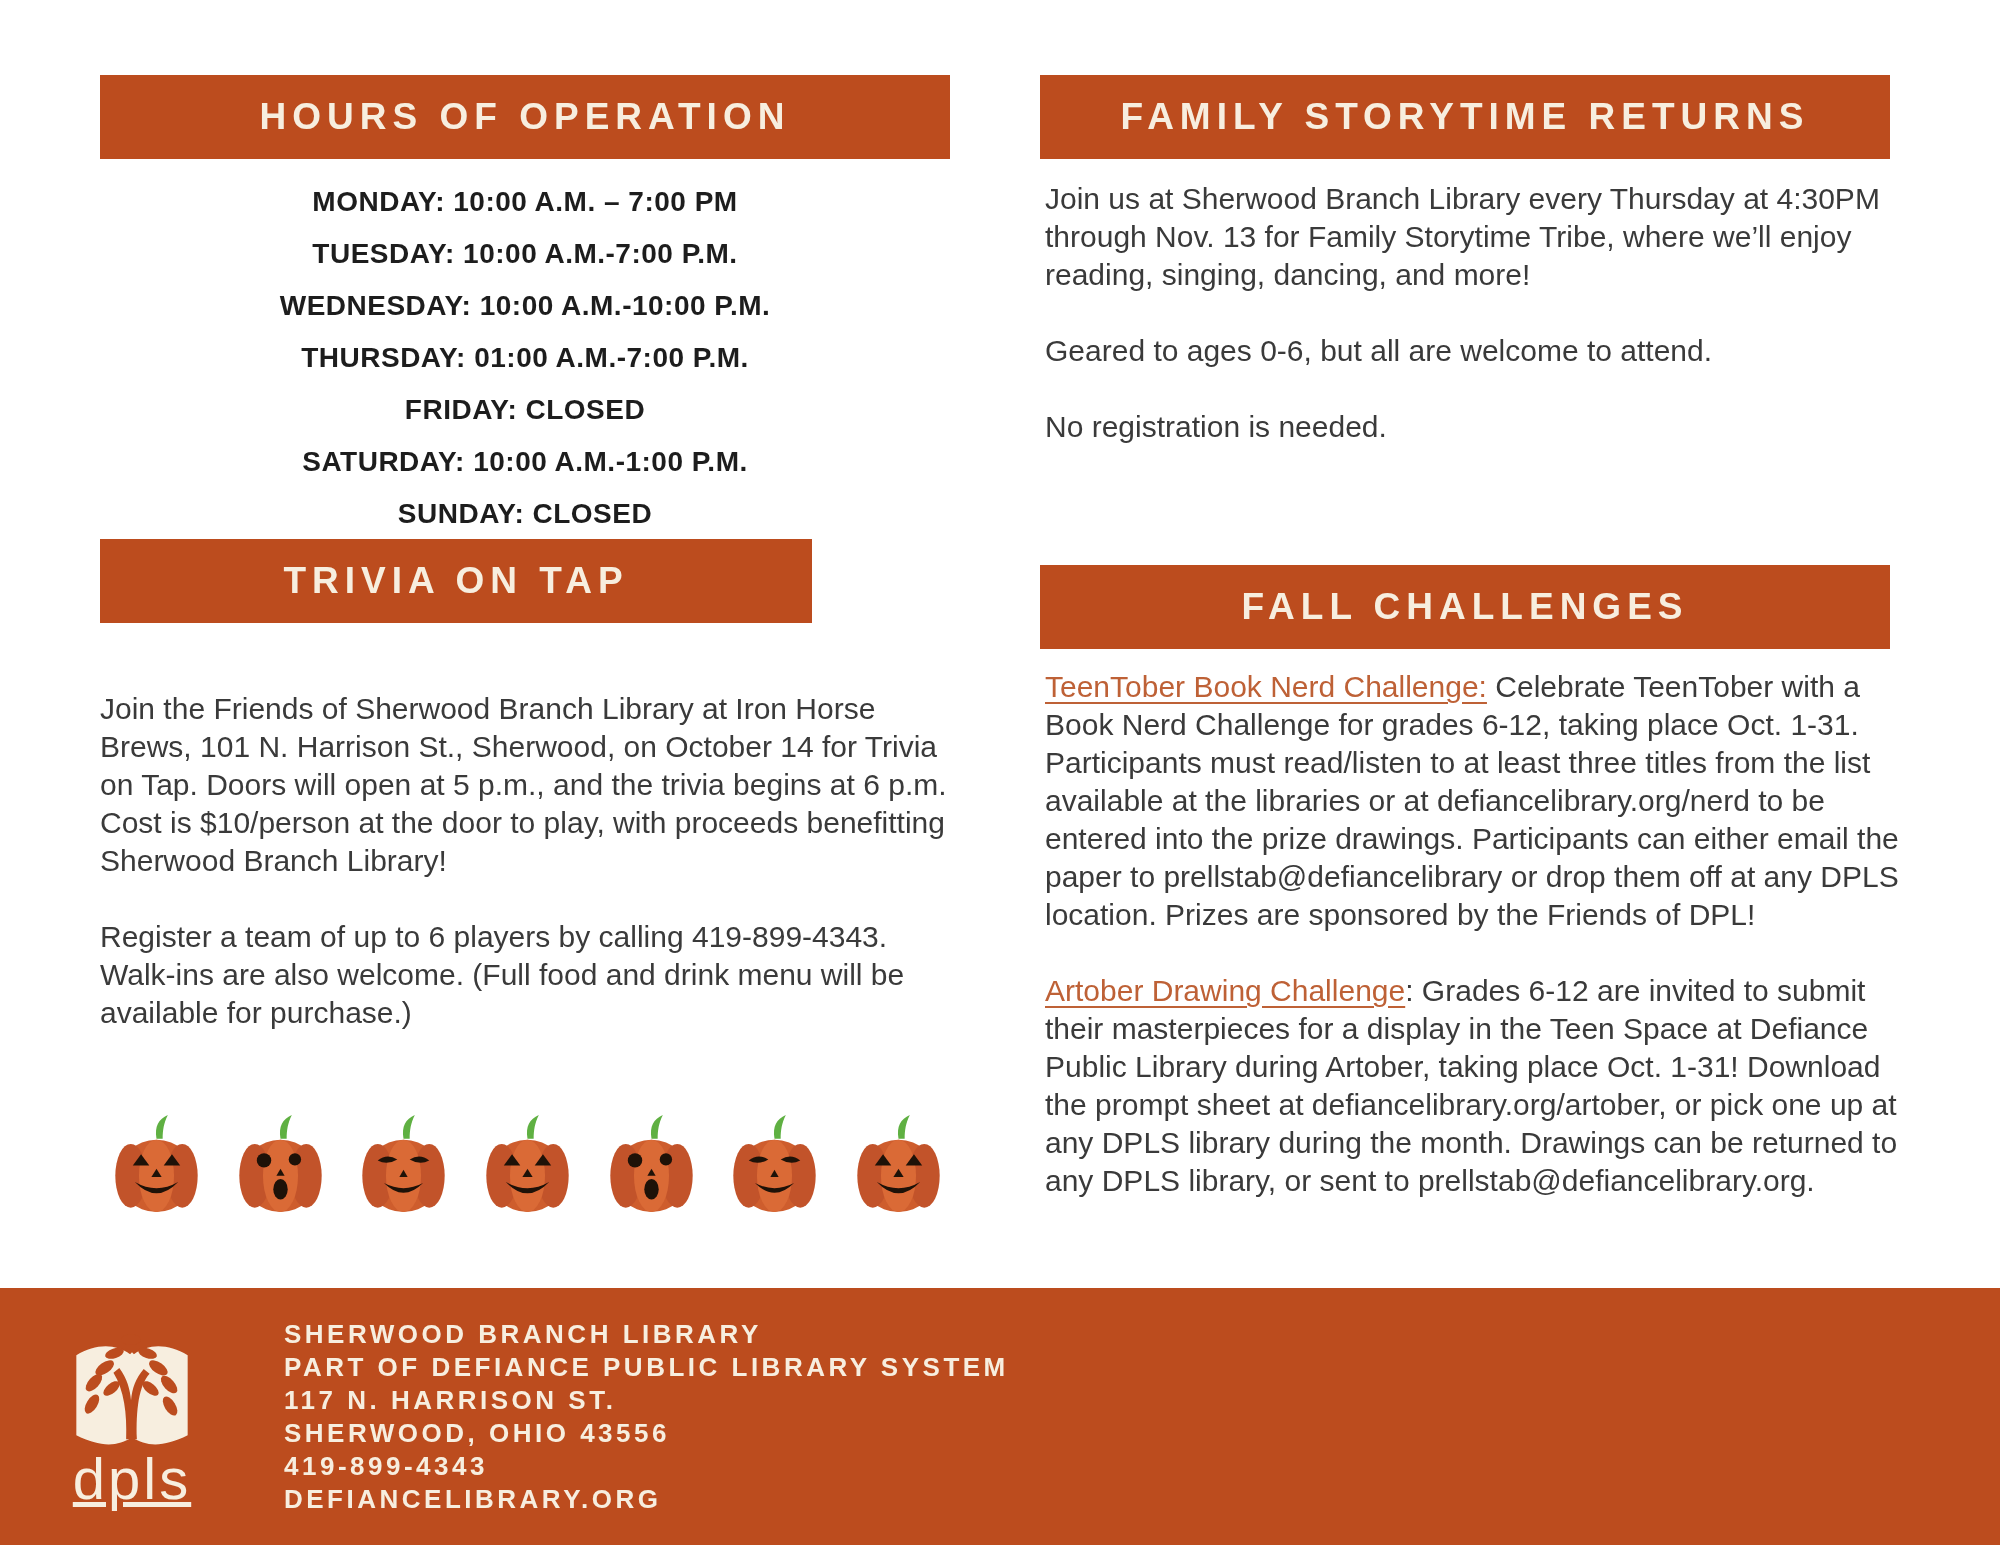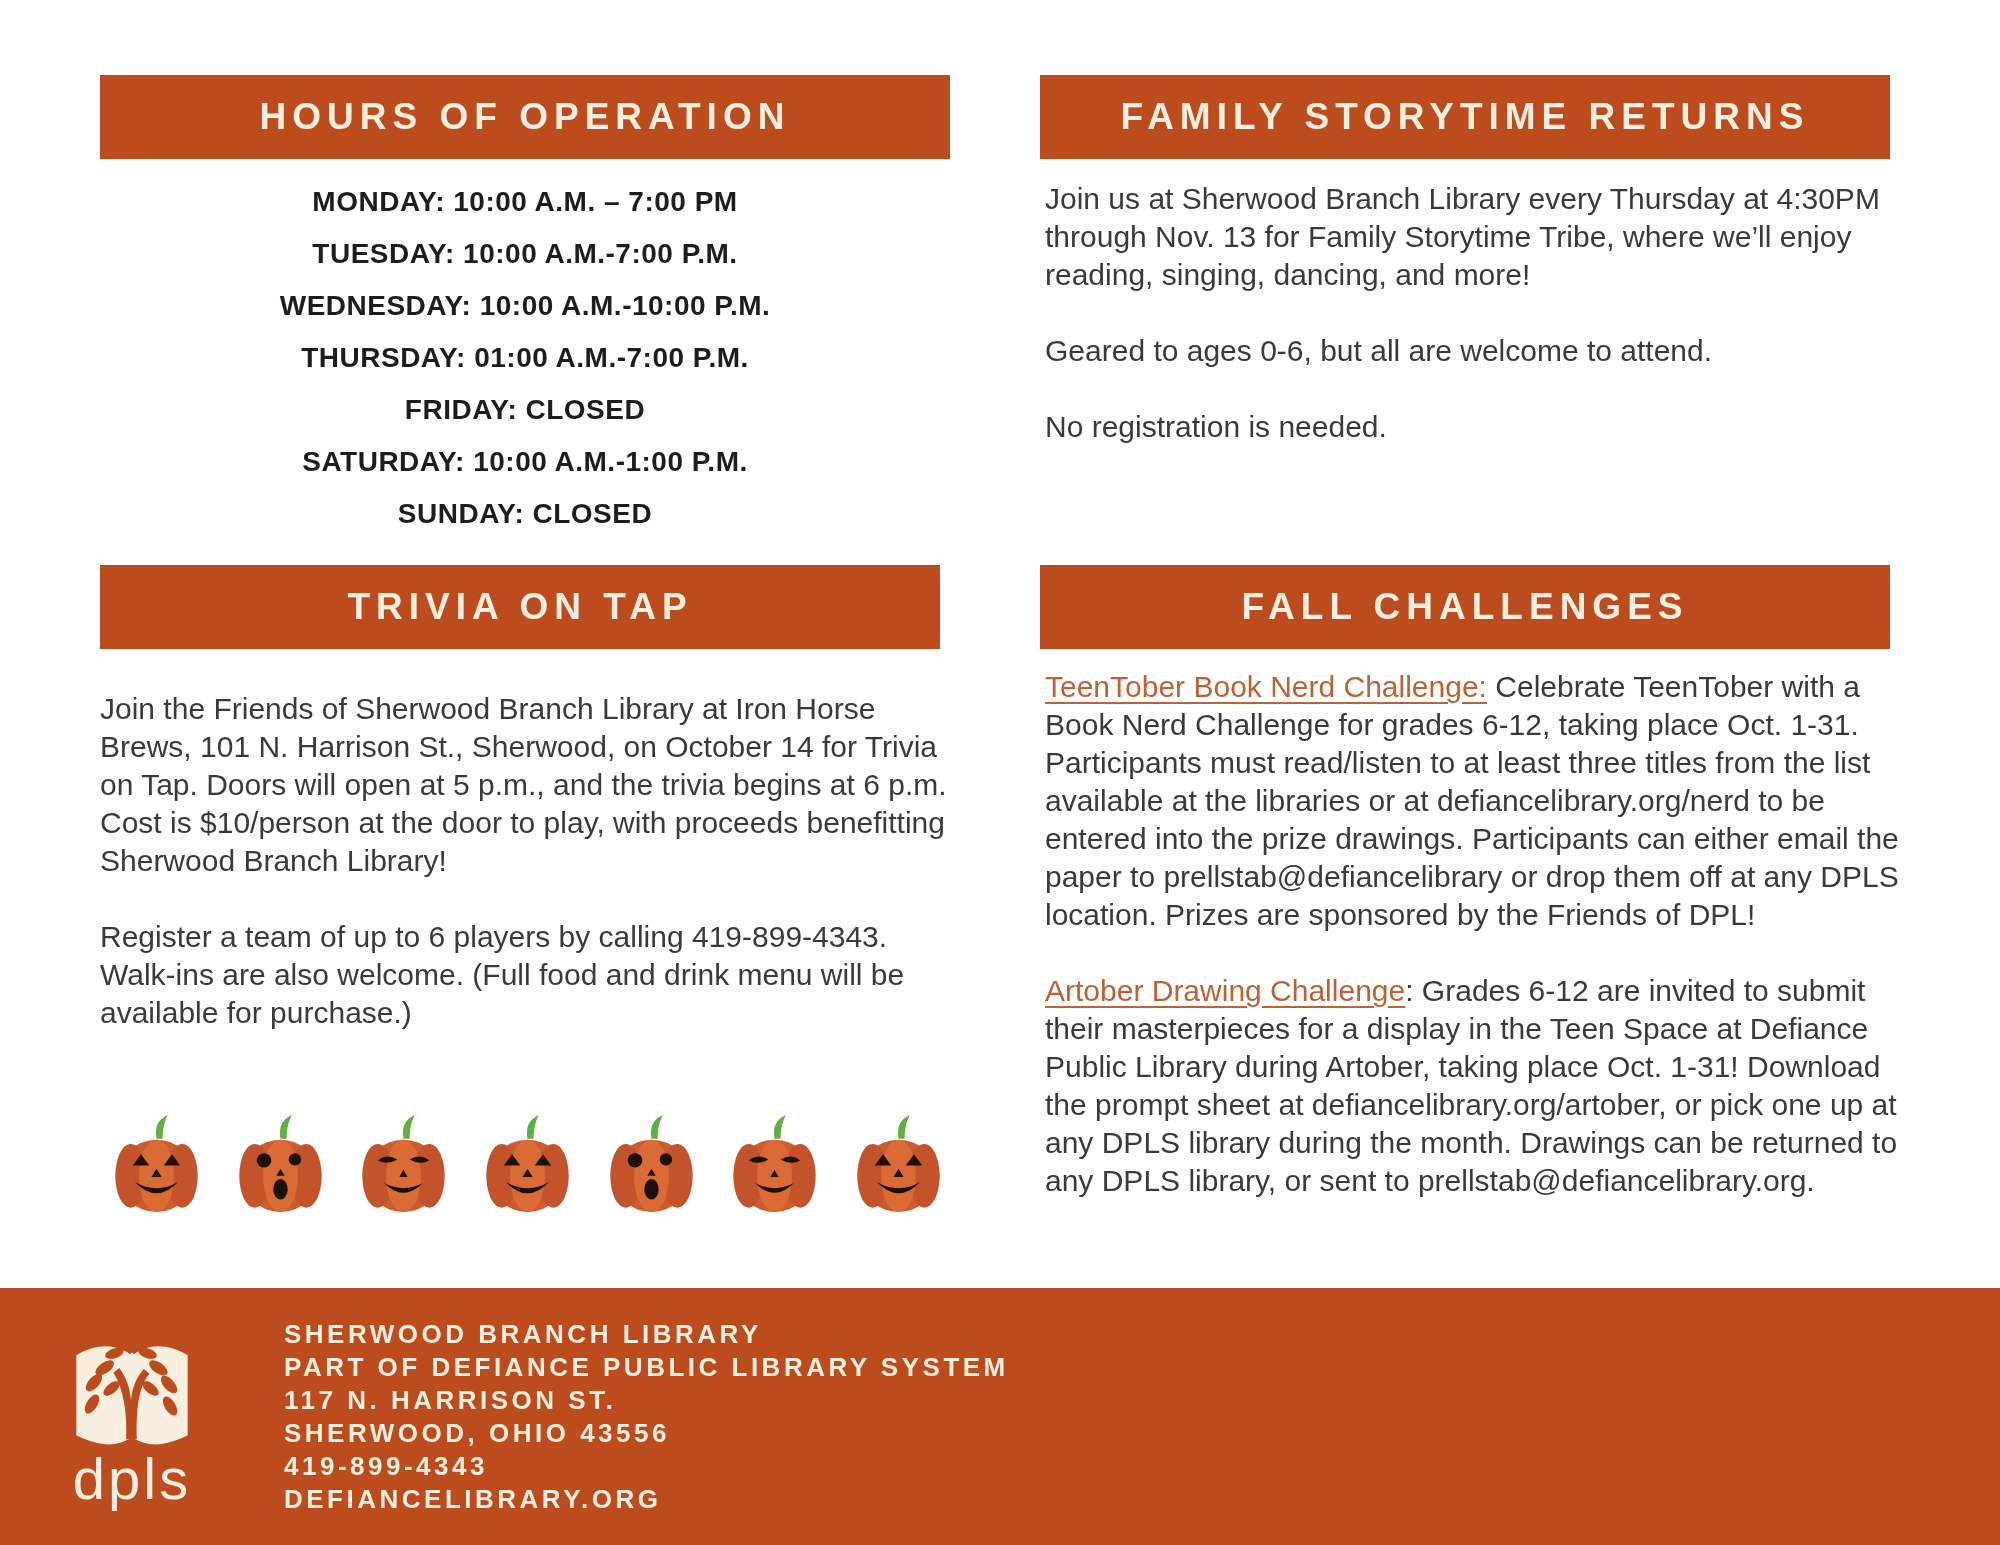--- a/index.html
+++ b/index.html
@@ -17,21 +17,21 @@
     height:84px;
     background:#BC4C1E;
     color:#F7EEDF;
     display:flex; align-items:center; justify-content:center;
     font-weight:bold;
     font-size:37px;
     letter-spacing:6px;
   }
   .banner-hours      { left:100px;  top:75px;  width:850px; }
   .banner-storytime  { left:1040px; top:75px;  width:850px; }
-  .banner-trivia     { left:100px;  top:565px; width:840px; }
+  .banner-trivia     { left:100px;  top:539px; width:712px; }
   .banner-challenges { left:1040px; top:565px; width:850px; }
 
   .hours-list {
     position:absolute;
     left:75px; top:176px; width:900px;
     text-align:center;
     font-weight:bold;
     font-size:28px;
     line-height:52px;
     color:#1d1d1d;
@@ -78,20 +78,21 @@
     width:180px;
     display:flex; flex-direction:column; align-items:center;
   }
   .logo-book { width:150px; height:125px; }
   .logo-word {
     color:#F7EEDF;
     font-size:58px;
     letter-spacing:3px;
     line-height:60px;
     font-weight:normal;
+    text-decoration:underline;
   }
   .footer-lines {
     margin-left:62px;
     color:#F7EEDF;
     font-weight:bold;
     font-size:26px;
     line-height:33px;
     letter-spacing:3.5px;
   }
 </style>

